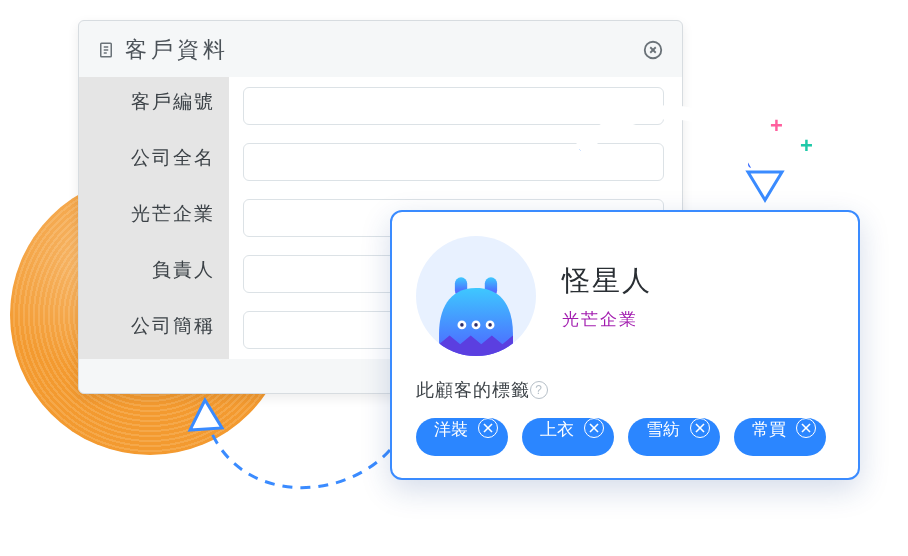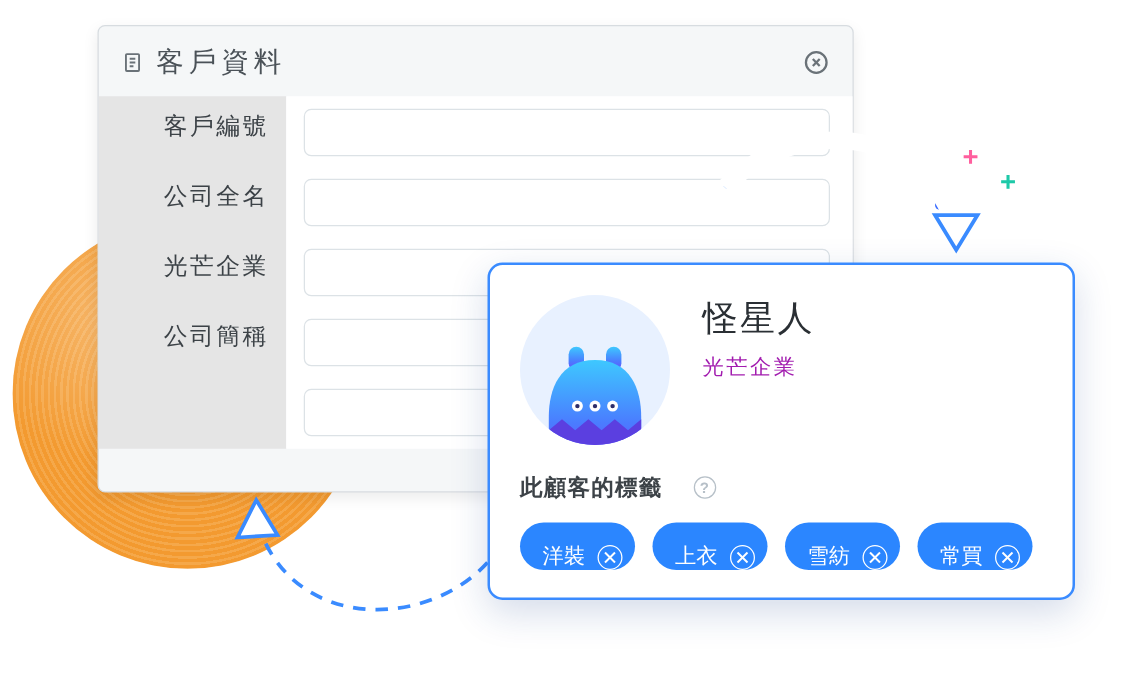--- a/index.html
+++ b/index.html
@@ -128,21 +128,21 @@
       width: 470px;
       background: #fff;
       border: 2px solid #3a8bff;
       border-radius: 12px;
       box-shadow: 0 10px 30px rgba(20,60,140,0.18);
       z-index: 4;
       padding: 24px 24px 22px 24px;
     }
     .card-top {
       display: flex;
-      align-items: flex-start;
+      align-items: center;
       gap: 26px;
     }
     .avatar {
       width: 120px;
       height: 120px;
       border-radius: 50%;
       background: #e8f1ff;
       position: relative;
       overflow: hidden;
       flex-shrink: 0;
@@ -163,25 +163,24 @@
     }
     .card-info .company {
       font-size: 17px;
       color: #a21caf;
       letter-spacing: 2px;
     }
     .tags-label {
       margin-top: 22px;
       display: flex;
       align-items: center;
-      gap: 25px;
+      gap: 0;
       font-size: 18px;
       color: #3c4247;
       letter-spacing: 1px;
-      font-weight: bold;
     }
     .help-icon {
       width: 18px;
       height: 18px;
       border: 1.5px solid #b7c0c8;
       border-radius: 50%;
       color: #b7c0c8;
       font-size: 12px;
       display: inline-flex;
       align-items: center;
@@ -191,21 +190,21 @@
       margin-top: 16px;
       display: flex;
       gap: 14px;
     }
     .tag {
       background: #2b86ff;
       color: #fff;
       height: 38px;
       border-radius: 19px;
       display: inline-flex;
-      align-items: flex-end;
+      align-items: flex-start;
       padding: 0 10px 0 18px;
       font-size: 17px;
       gap: 10px;
       cursor: default;
     }
     .tag .tag-x {
       width: 20px;
       height: 20px;
       border: 1.6px solid #fff;
       border-radius: 50%;
@@ -248,20 +247,21 @@
         <line x1="9" y1="9" x2="15" y2="15"></line>
         <line x1="15" y1="9" x2="9" y2="15"></line>
       </svg>
     </span>
   </div>
   <div class="form-body">
     <div class="label-col">
       <div class="lbl">客戶編號</div>
       <div class="lbl">公司全名</div>
       <div class="lbl">光芒企業</div>
+      <div class="lbl">負責人</div>
       <div class="lbl">公司簡稱</div>
     </div>
     <div class="input-col">
       <input type="text" value="" style="">
       <input type="text" value="" style="">
       <input type="text" value="" style="">
       <input type="text" value="" style="">
       <input type="text" value="" style="">
     </div>
   </div>

